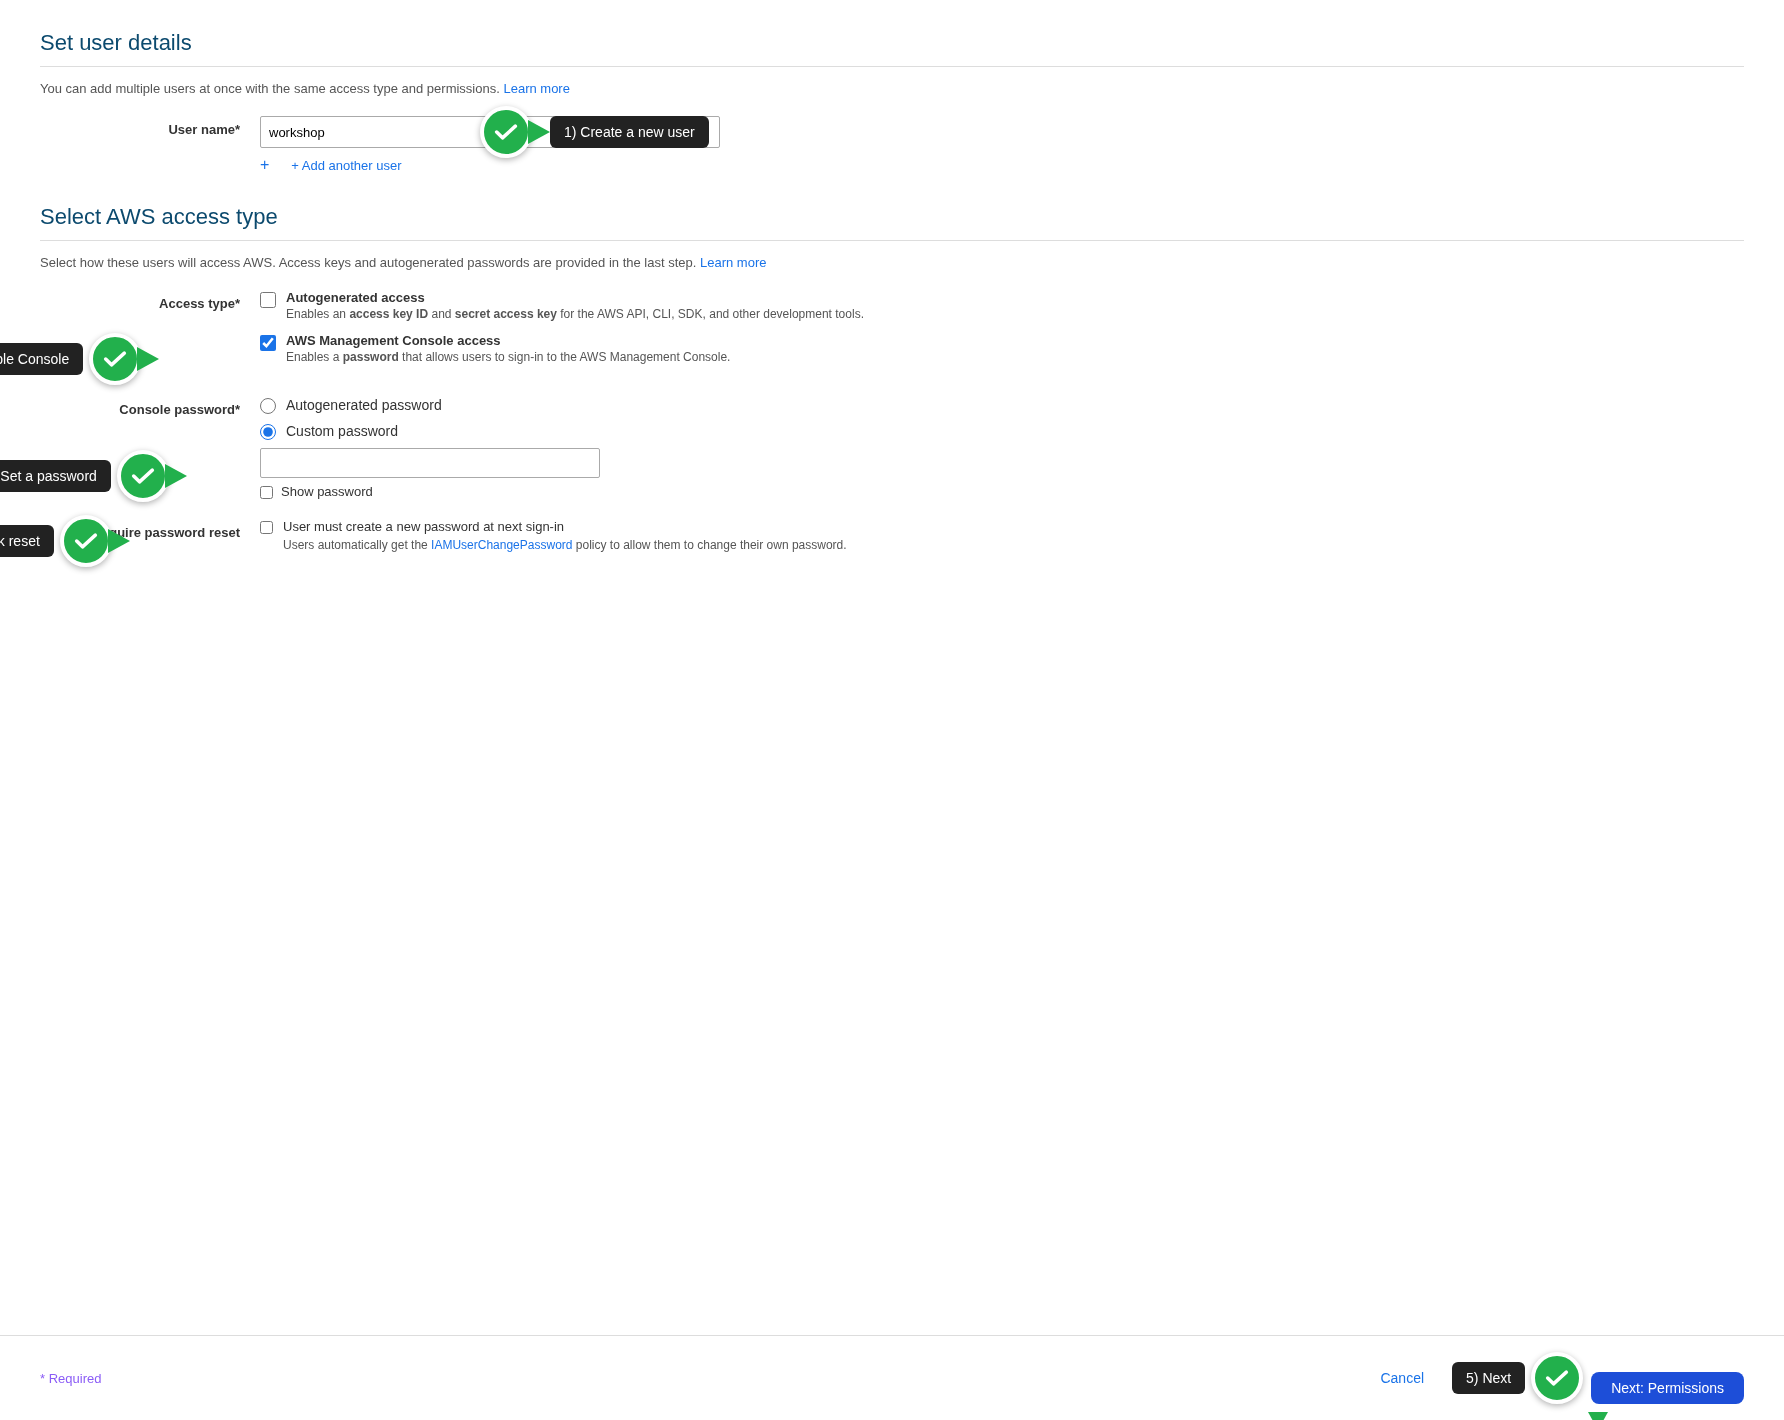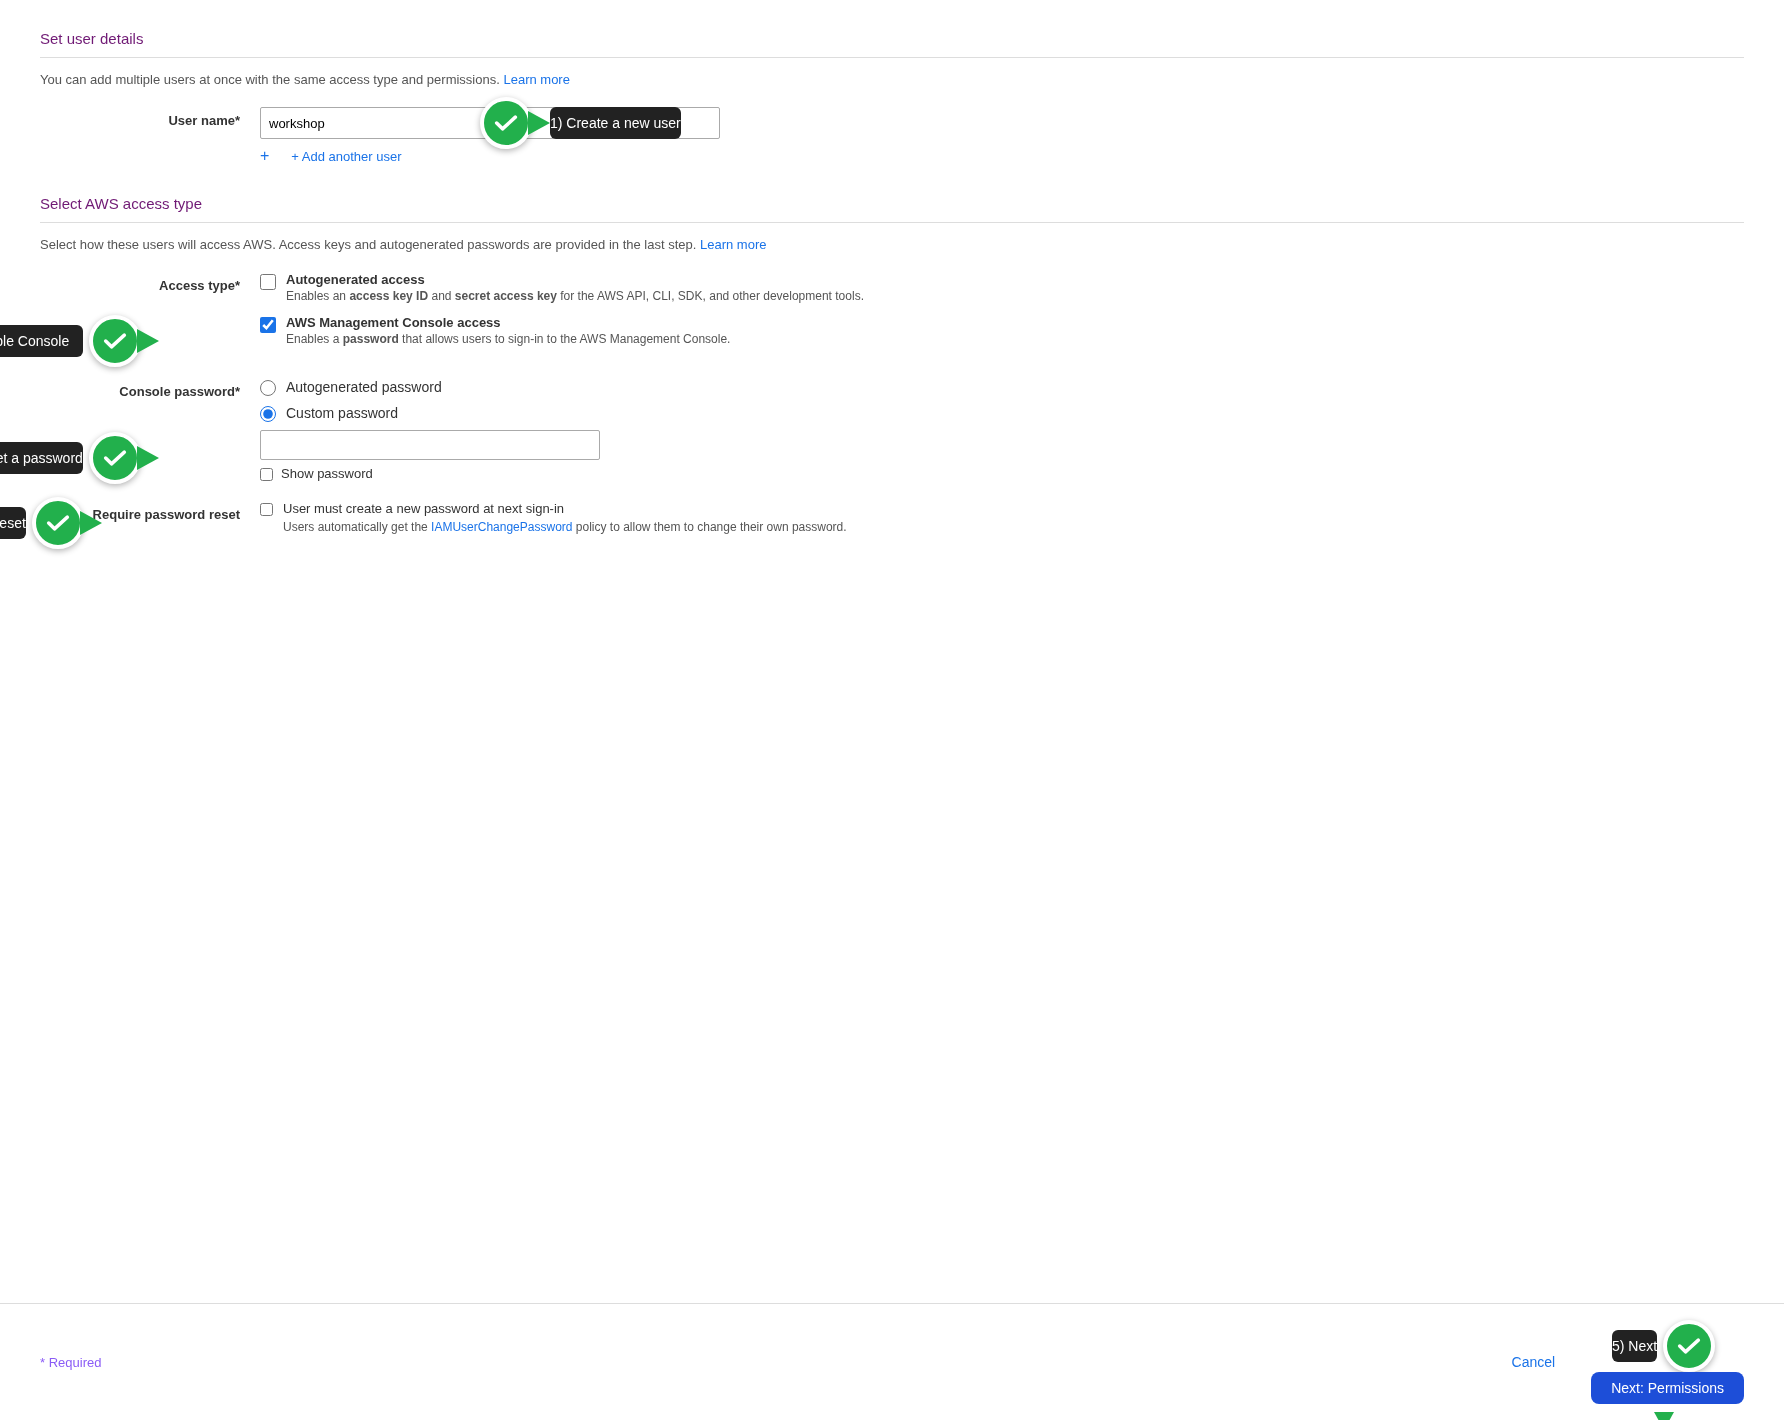--- a/index.html
+++ b/index.html
@@ -61,23 +61,23 @@
       color: #666;
       border: 2px solid #999;
     }
 
     
     .section {
       margin-bottom: 30px;
     }
 
     .section-title {
-      font-size: 15px;
+      font-size: 22px;
       font-weight: 300;
-      color: #701a75;
+      color: #0c4a6e;
       margin-bottom: 10px;
     }
 
     .section-divider {
       border: none;
       border-top: 1px solid #ddd;
       margin-bottom: 14px;
     }
 
     .section-description {
@@ -137,21 +137,21 @@
       position: absolute;
       left: 320px;
       top: -4px;
       z-index: 10;
     }
 
     .tooltip-bubble {
       background: #222;
       color: #fff;
       border-radius: 6px;
-      padding: 8px 0;
+      padding: 8px 14px;
       font-size: 14px;
       font-weight: 500;
       white-space: nowrap;
     }
 
     .green-check {
       width: 52px;
       height: 52px;
       border-radius: 50%;
       background: #22b04c;
@@ -519,21 +519,21 @@
   </div>
 
   <div style="height: 80px;"></div>
 </div>
 
 <div class="page-footer">
   <span class="required-note">* Required</span>
   <div class="footer-buttons">
     <button class="cancel-btn">Cancel</button>
 
-    <div style="position:relative; display:inline-flex; align-items:center;flex-direction:column;">
+    <div style="position:relative; display:inline-flex; align-items:flex-end;">
       <div style="display:flex; align-items:center;">
         <div class="tooltip-bubble">5) Next</div>
         <div class="next-green-check">
           <svg viewBox="0 0 24 24" class="checkmark-svg" width="28" height="28">
               <polyline points="4,12 9,17 20,7"></polyline>
             </svg>
 
           <div style="position:absolute; bottom:-26px; left:50%; transform:translateX(-50%); width:0; height:0; border-left:10px solid transparent; border-right:10px solid transparent; border-top:18px solid #22b04c;"></div>
         </div>
       </div>

